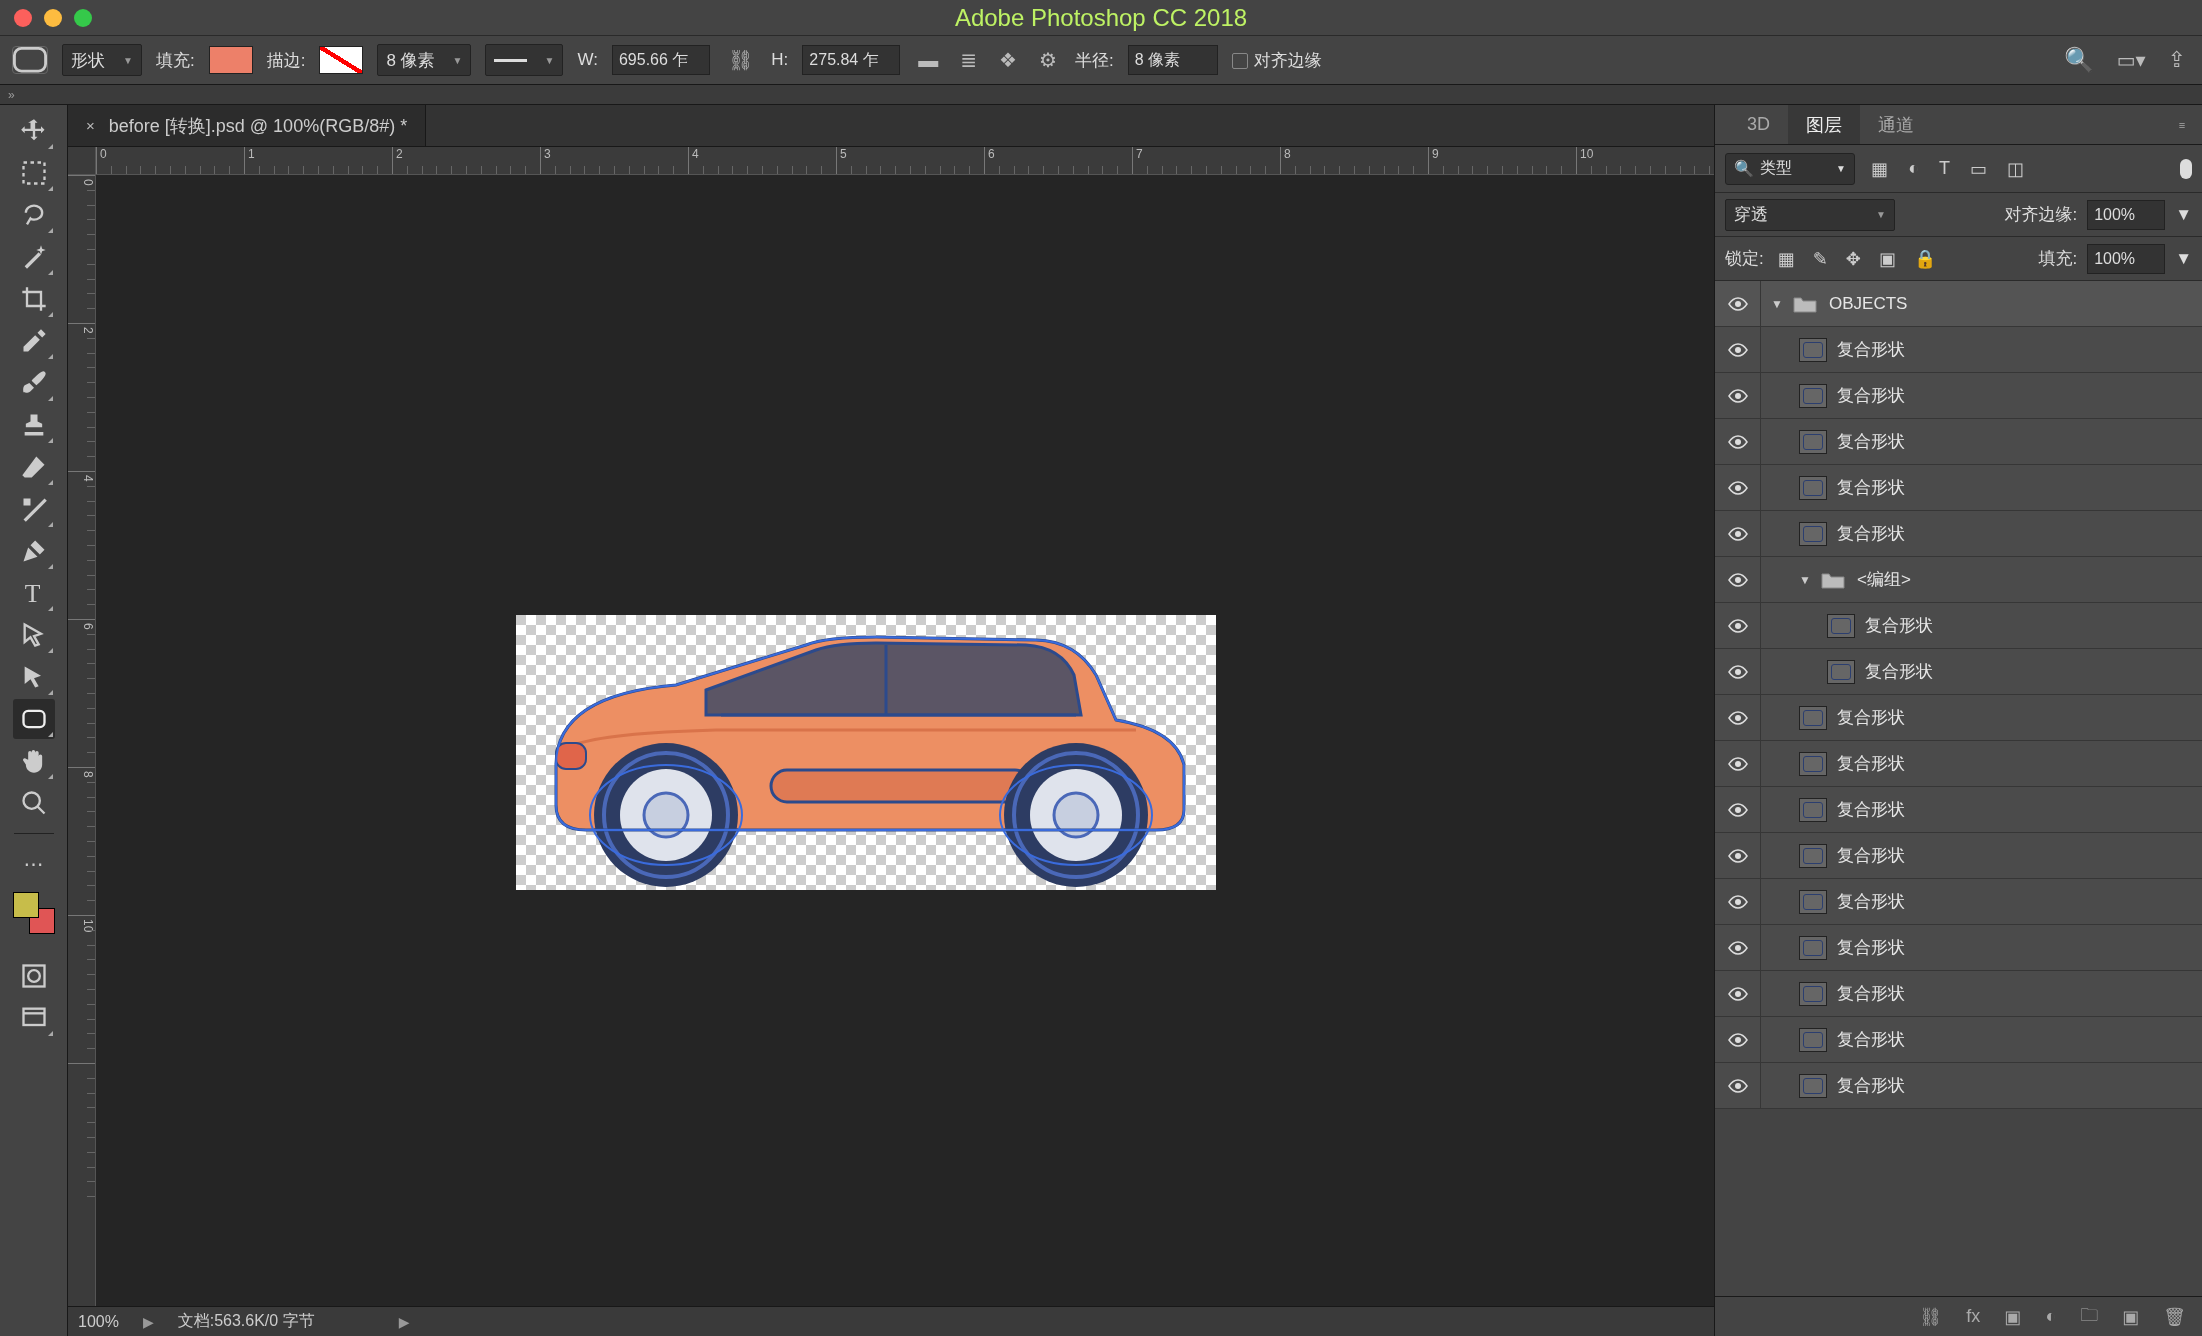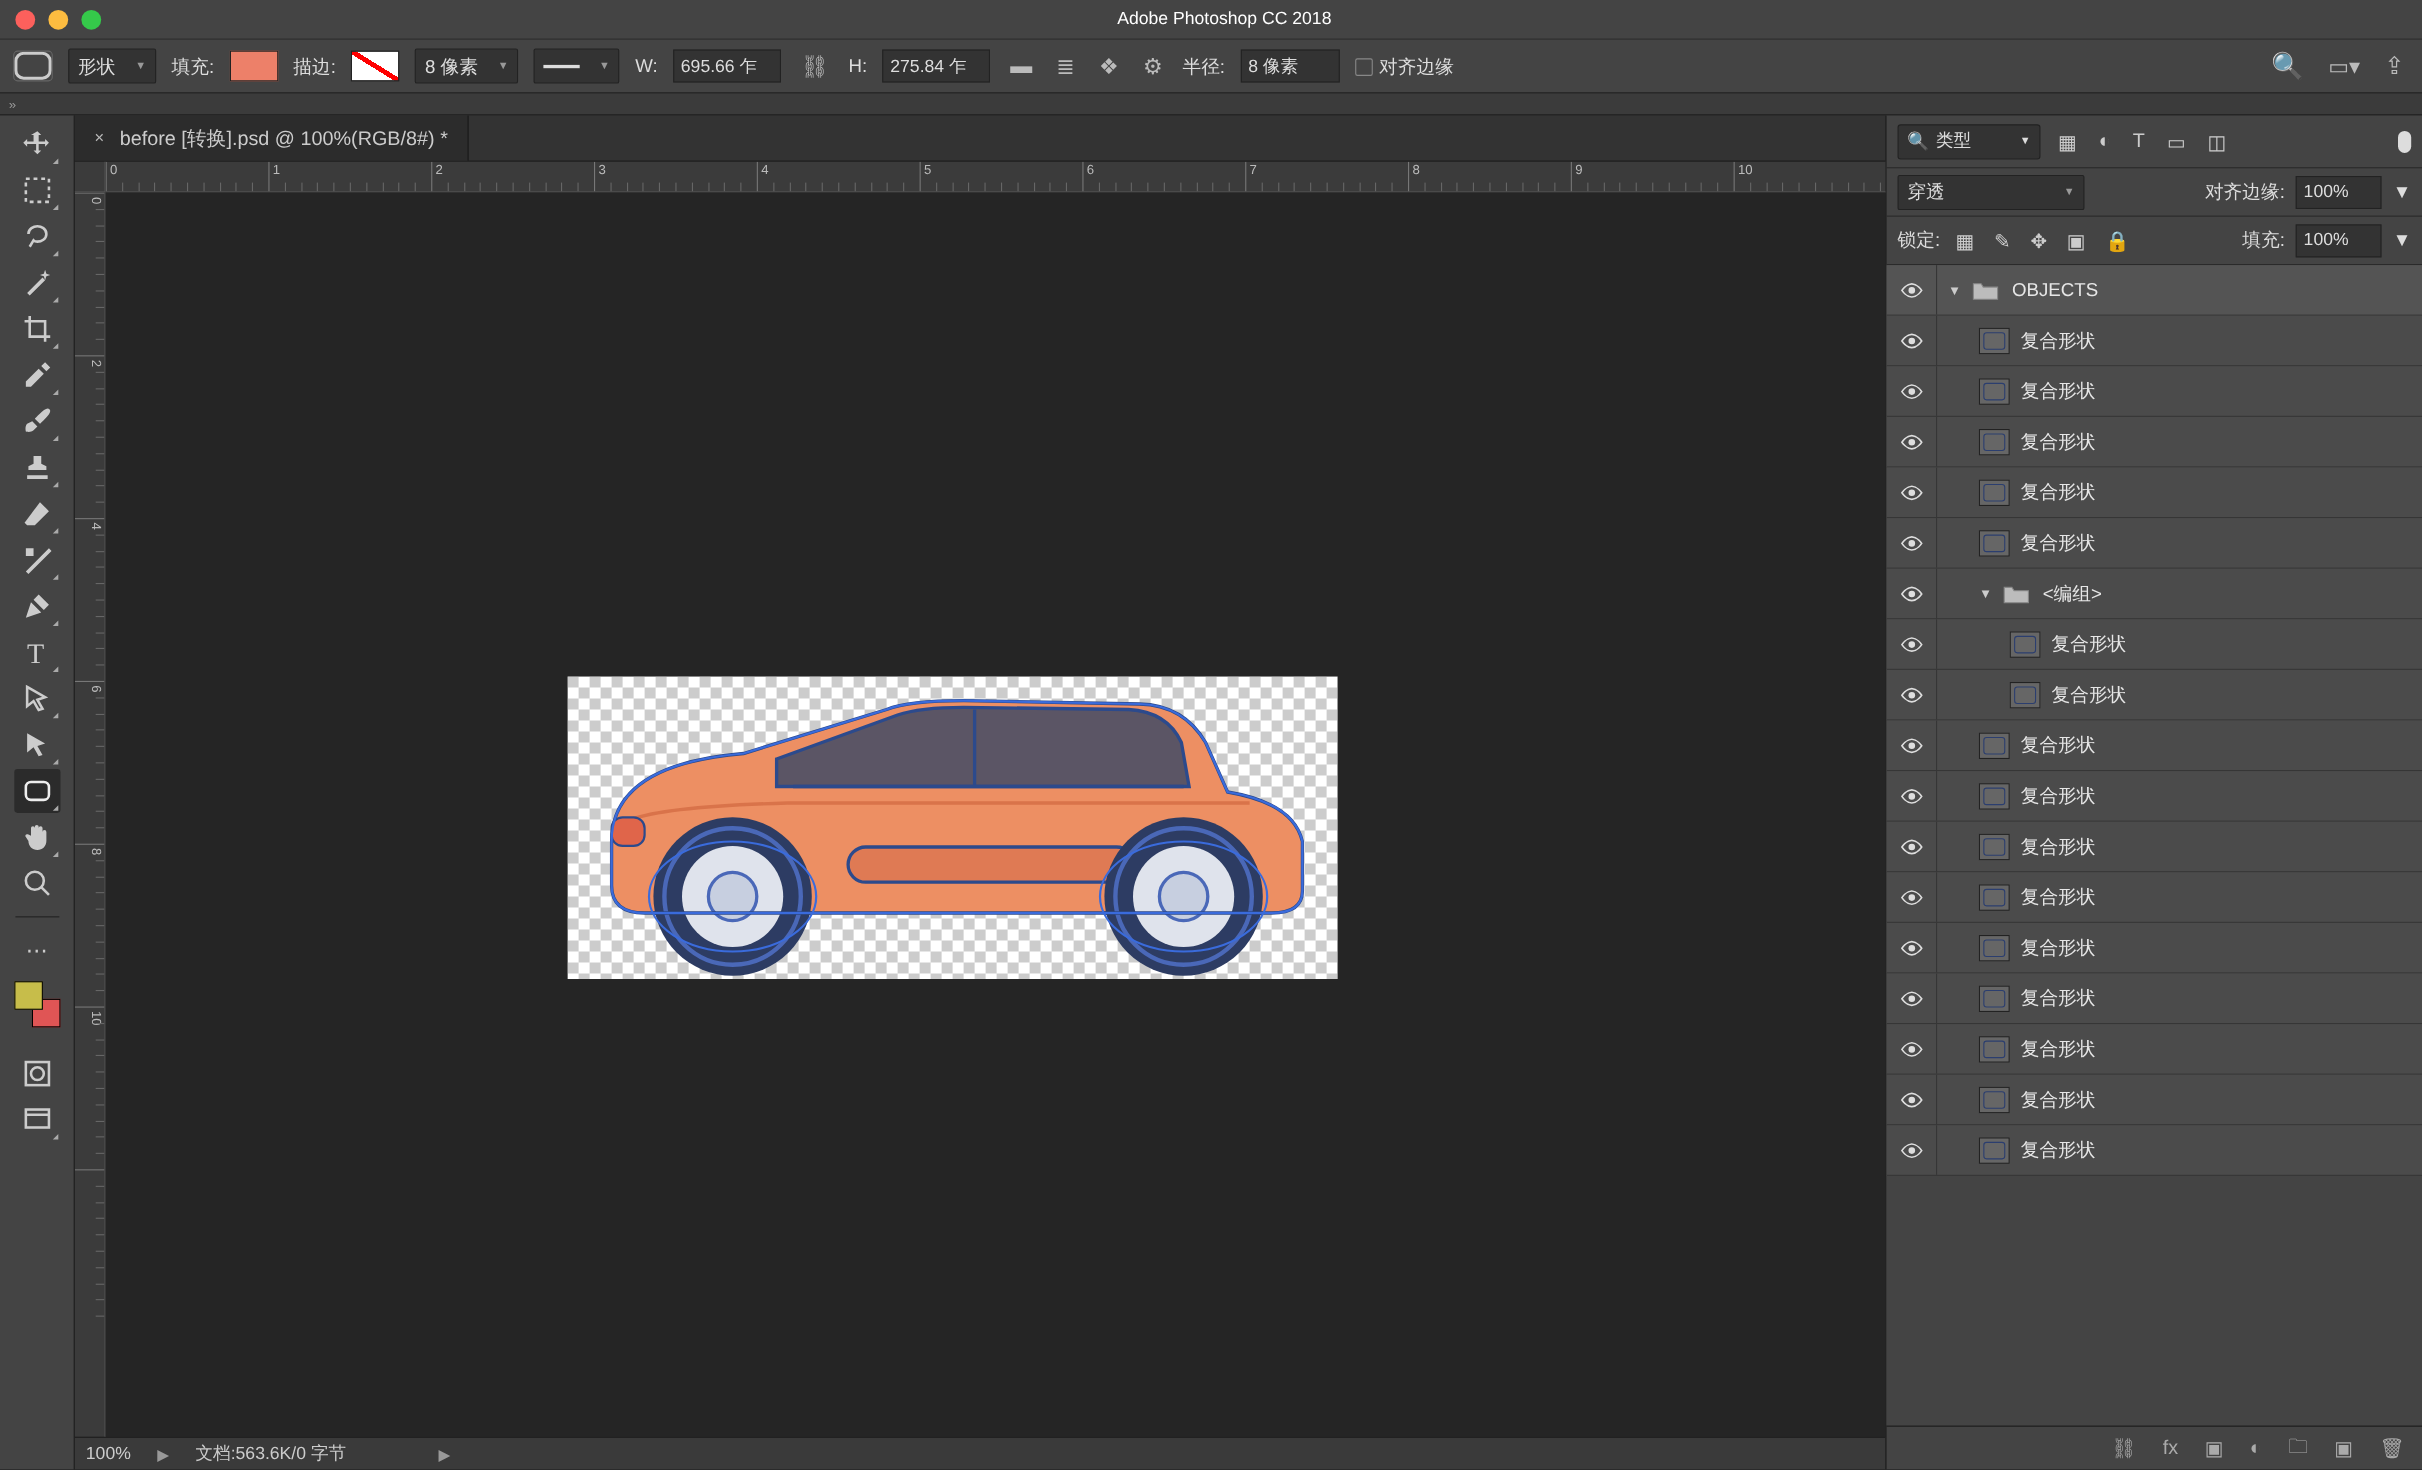--- a/index.html
+++ b/index.html
@@ -4,21 +4,21 @@
 <style>
 * { margin:0; padding:0; box-sizing:border-box; user-select:none; }
 body { font-family:"Helvetica Neue",Arial,sans-serif; font-size:11px; background:#262626; color:#c8c8c8; width:2202px; height:1336px; overflow:hidden; }
 .window { width:100%; height:100%; display:flex; flex-direction:column; }
 
 
 .titlebar { height:35px; background:#444; display:flex; align-items:center; padding-left:14px; position:relative; }
 .traffic { display:flex; gap:12px; }
 .tdot { width:18px; height:18px; border-radius:50%; }
 .tred{background:#fc605c}.tyel{background:#fdbc40}.tgrn{background:#35c94a}
-.wtitle { position:absolute; left:50%; transform:translateX(-50%); color:#ffffff; font-size:16px;margin-left:12px; }
+.wtitle { position:absolute; left:50%; transform:translateX(-50%); color:#bef264; font-size:24px; }
 
 
 .optbar { height:50px; background:#444; border-top:1px solid #2a2a2a; border-bottom:1px solid #181818; display:flex; align-items:center; padding:0 12px; gap:14px; font-size:17px; color:#ddd; }
 .optbar .iconbox { width:36px; height:28px; border:1px solid #666; border-radius:4px; display:flex; align-items:center; justify-content:center; }
 .drop { background:#333; border:1px solid #222; height:32px; display:flex; align-items:center; padding:0 8px; gap:18px; border-radius:2px;}
 .drop .chev { font-size:10px; color:#999;}
 .fill-sw { width:44px; height:28px; background:#ed8069; border:1px solid #222; }
 .stroke-sw { width:44px; height:28px; background:linear-gradient(to top right,#fff 0 45%,#f00 45% 55%,#fff 55%); border:1px solid #222; }
 .txtinp { background:#333; border:1px solid #222; height:30px; color:#ddd; padding:0 6px; font-size:16px; width:98px;}
 .txtinp.small{width:90px}
@@ -513,20 +513,27 @@
 
       <div class="status">
         <span>100%</span>
         <span class="chev">▶</span>
         <span>文档:563.6K/0 字节</span>
         <span class="chev" style="margin-left:60px">▶</span>
       </div>
     </div>
 
     <div class="rightp">
+      <div class="rtabs">
+        <div class="rtab">3D</div>
+        <div class="rtab act">图层</div>
+        <div class="rtab">通道</div>
+        <div class="sp"></div>
+        <div class="menu">≡</div>
+      </div>
 
       <div class="filters">
         <div class="searchf">🔍 <span style="margin-left:6px">类型</span> <span style="margin-left:auto;font-size:10px">▼</span></div>
         <span class="filterico">▦</span>
         <span class="filterico">◐</span>
         <span class="filterico">T</span>
         <span class="filterico">▭</span>
         <span class="filterico">◫</span>
         <span style="flex:1"></span>
         <span class="filterico" style="width:12px;height:20px;border-radius:6px;background:#ddd;display:inline-block"></span>

